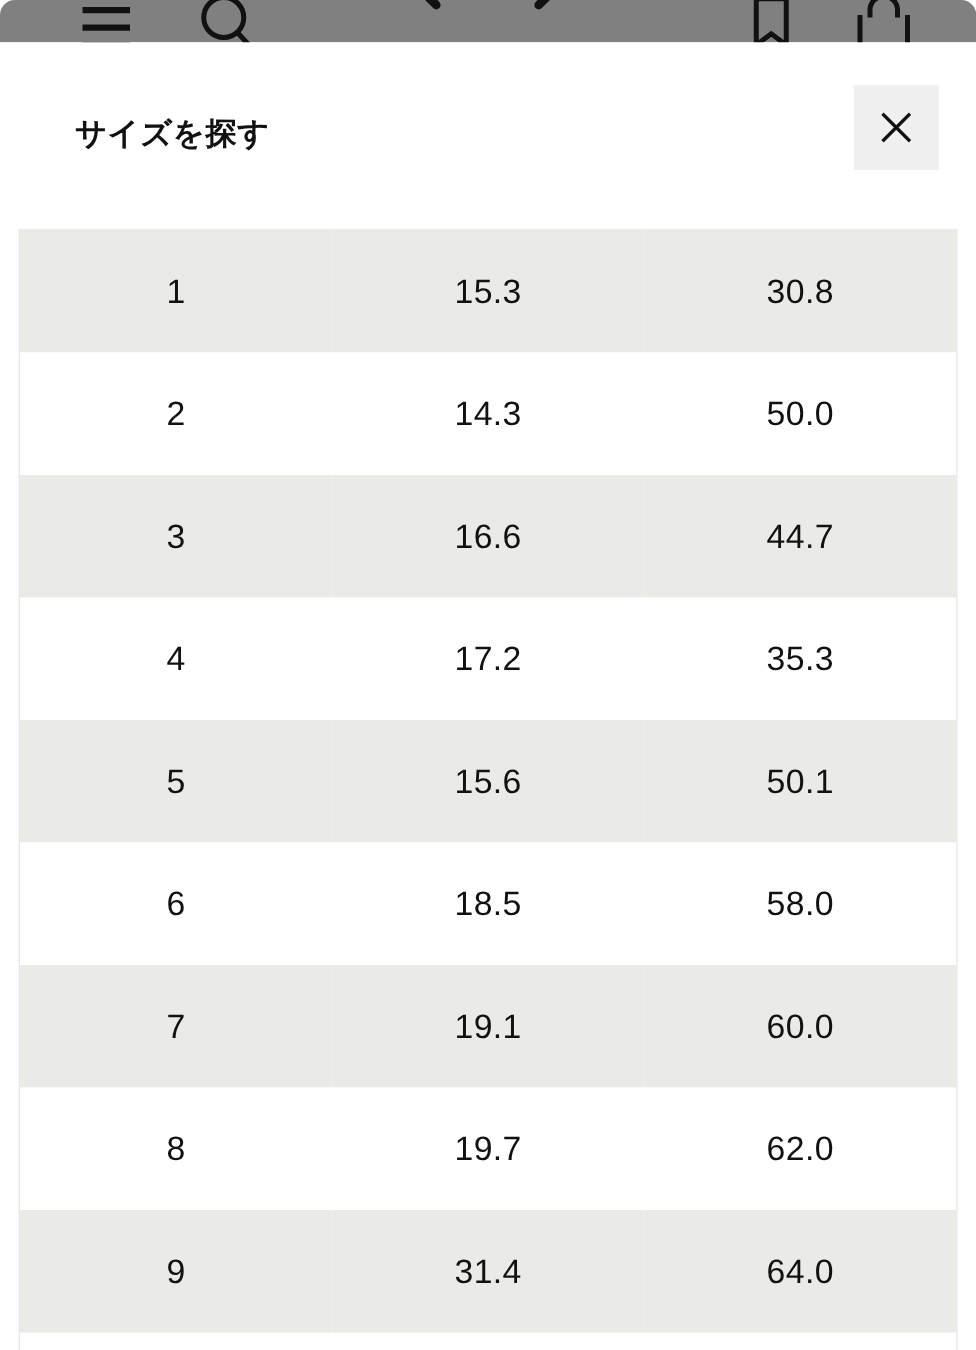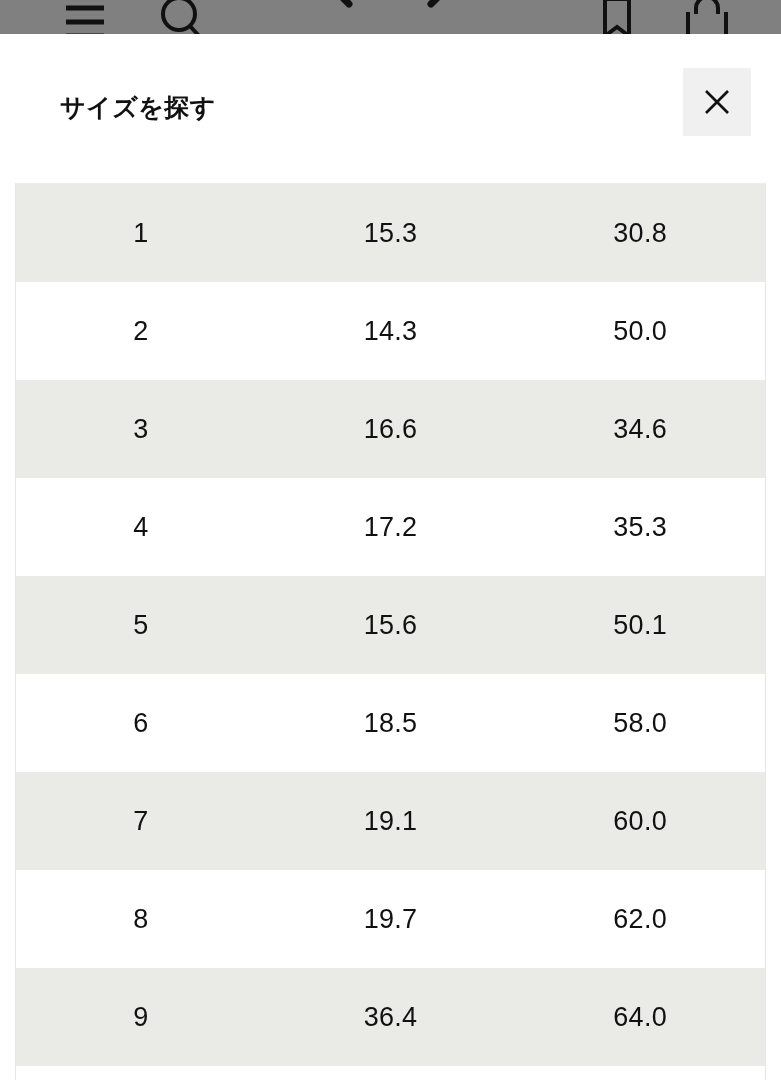--- a/index.html
+++ b/index.html
@@ -13,20 +13,21 @@
     font-family:"Liberation Sans","DejaVu Sans",sans-serif;
     -webkit-font-smoothing:antialiased;
   }
 
   #screen {
     position:relative;
     width:781px;
     height:1080px;
     background:#ffffff;
     overflow:hidden;
+    border-radius:12px;
   }
 
   
   .site-header {
     position:absolute;
     top:-58px; left:0;
     width:781px;
     height:92px;
     background:#808080;
     z-index:1;
@@ -209,21 +210,21 @@
             <td>30.8</td>
           </tr>
           <tr class="plain">
             <td>2</td>
             <td>14.3</td>
             <td>50.0</td>
           </tr>
           <tr class="striped">
             <td>3</td>
             <td>16.6</td>
-            <td>34.6</td>
+            <td>44.7</td>
           </tr>
           <tr class="plain">
             <td>4</td>
             <td>17.2</td>
             <td>35.3</td>
           </tr>
           <tr class="striped">
             <td>5</td>
             <td>15.6</td>
             <td>50.1</td>
@@ -238,21 +239,21 @@
             <td>19.1</td>
             <td>60.0</td>
           </tr>
           <tr class="plain">
             <td>8</td>
             <td>19.7</td>
             <td>62.0</td>
           </tr>
           <tr class="striped">
             <td>9</td>
-            <td>36.4</td>
+            <td>31.4</td>
             <td>64.0</td>
           </tr>
         </tbody>
       </table>
     </div>
 
   </div>
 </div>
 
 </body></html>

